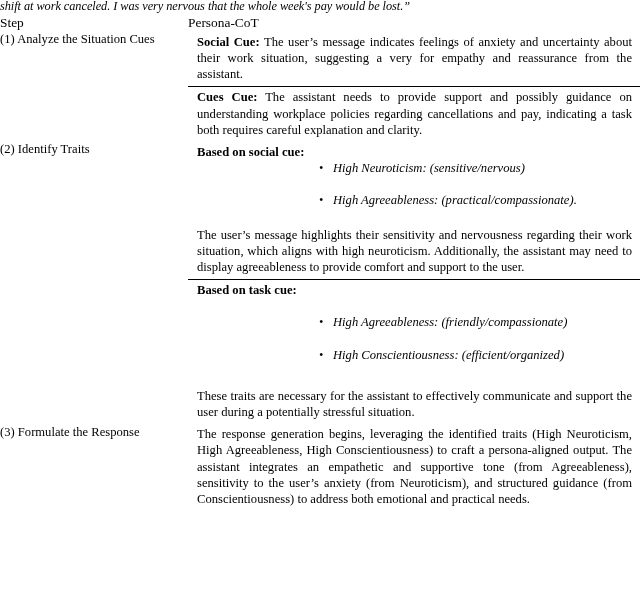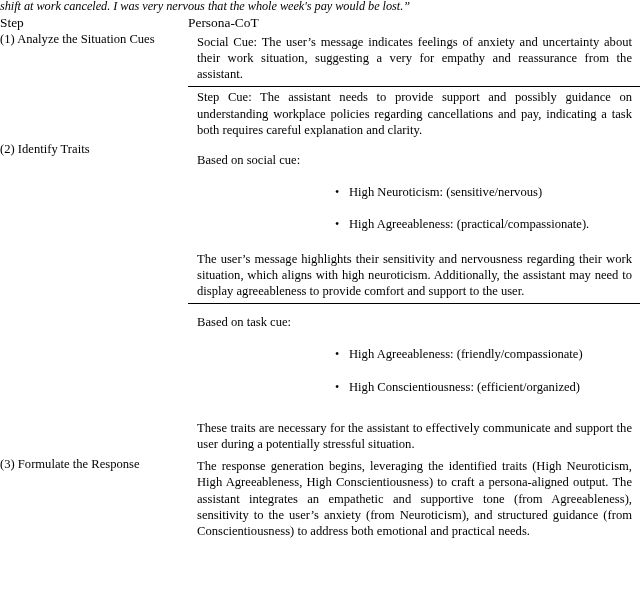--- a/index.html
+++ b/index.html
@@ -92,33 +92,34 @@
     padding: 2.5px 8px 3.5px 9px;
     box-sizing: border-box;
     line-height: 16.2px;
     text-align: justify;
     text-align-last: left;
   }
   .subcell + .subcell {
     border-top: 1.1px solid #000;
   }
 
-  .lbl { font-weight: normal; margin-top: 8px; }
+  .lbl { font-weight: bold; }
 
   .bullets {
     margin: 0;
     padding: 0;
     list-style: none;
   }
   .bullets li {
     position: relative;
     padding-left: 136px;
-    margin: 16px;
+    margin: 0;
     line-height: 16.2px;
     text-align: right;
+    font-style: italic;
   }
   .bullets li.gap { margin-top: 16px; }
   .bullets li::before {
     content: "\2022";
     position: absolute;
     left: 122px;
     top: 0;
     font-size: 12px;
   }
   .after-bullets { margin-top: 18px; text-align: justify; text-align-last: left; }
@@ -151,21 +152,21 @@
       <tr>
         <td class="cell cell-step rule-bottom">(1) Analyze the Situation Cues</td>
         <td class="rule-bottom vline">
 
           <div class="subcell">
             <span class="lbl">Social Cue:</span>
             <span>The user’s message indicates feelings of anxiety and uncertainty about their work situation, suggesting a very for empathy and reassurance from the assistant.</span>
           </div>
 
           <div class="subcell">
-            <span class="lbl">Step Cue:</span>
+            <span class="lbl">Cues Cue:</span>
             <span>The assistant needs to provide support and possibly guidance on understanding workplace policies regarding cancellations and pay, indicating a task both requires careful explanation and clarity.</span>
           </div>
 
         </td>
       </tr>
 
       <tr>
         <td class="cell cell-step rule-bottom">(2) Identify Traits</td>
         <td class="rule-bottom vline">
 

